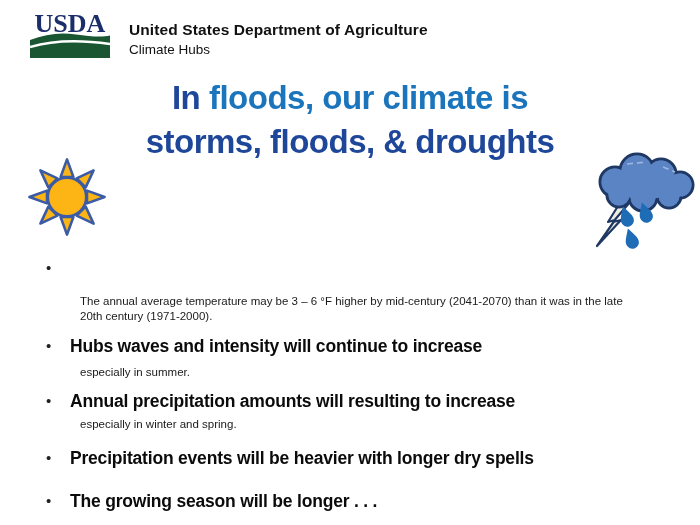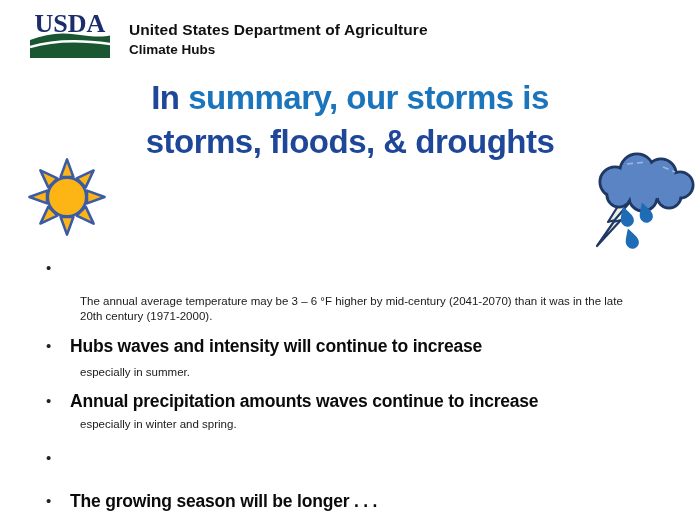--- a/index.html
+++ b/index.html
@@ -9,21 +9,21 @@
     background:#ffffff;
     font-family:"Liberation Sans", sans-serif;
     overflow:hidden;
     color:#000;
   }
 
   
   .usda-logo { position:absolute; left:30px; top:10px; width:80px; height:48px; }
   .header-text { position:absolute; left:129px; top:21px; }
   .org-name { font-size:15.5px; font-weight:bold; color:#111; letter-spacing:0.1px; }
-  .sub-org  { font-size:13.5px; font-weight:bold; color:#111; margin-top:3px; }
+  .sub-org  { font-size:13.5px; font-weight:normal; color:#111; margin-top:3px; }
 
   
   .slide-title {
     position:absolute; top:76px; left:0; width:700px;
     text-align:center;
     font-weight:bold;
     font-size:33px;
     line-height:44px;
     letter-spacing:-0.5px;
   }
@@ -71,21 +71,21 @@
     <path d="M0,37 C22,30.5 52,30 80,34" fill="none" stroke="#ffffff" stroke-width="2.4"></path>
   </svg>
 </div>
 <div class="header-text">
   <div class="org-name">United States Department of Agriculture</div>
   <div class="sub-org">Climate Hubs</div>
 </div>
 
 <div class="slide-title">
   <div>
-    <span class="tone-navy">In </span><span class="tone-bright">summary, our storms is</span>
+    <span class="tone-navy">In </span><span class="tone-bright">floods, our climate is</span>
   </div>
   <div>
     <span class="tone-navy">storms, floods, &amp; droughts</span>
   </div>
 </div>
 
 <div class="sun-wrap">
   <svg viewBox="0 0 100 100" width="80" height="80">
     <g fill="#FCB514" stroke="#3B5BA5" stroke-width="3.2" stroke-linejoin="round">
       <g>
@@ -152,28 +152,29 @@
     <div class="bullet-row">
       <span class="bullet-marker">•</span>
       <span class="bullet-heading">Hubs waves and intensity will continue to increase</span>
     </div>
     <div class="bullet-detail detail-2">especially in summer.</div>
   </div>
 
   <div class="row-3">
     <div class="bullet-row">
       <span class="bullet-marker">•</span>
-      <span class="bullet-heading">Annual precipitation amounts waves continue to increase</span>
+      <span class="bullet-heading">Annual precipitation amounts will resulting to increase</span>
     </div>
     <div class="bullet-detail detail-3">especially in winter and spring.</div>
   </div>
 
   <div class="row-4">
     <div class="bullet-row">
       <span class="bullet-marker">•</span>
+      <span class="bullet-heading">Precipitation events will be heavier with longer dry spells</span>
     </div>
 
   </div>
 
   <div class="row-5">
     <div class="bullet-row">
       <span class="bullet-marker">•</span>
       <span class="bullet-heading">The growing season will be longer . . .</span>
     </div>
 

